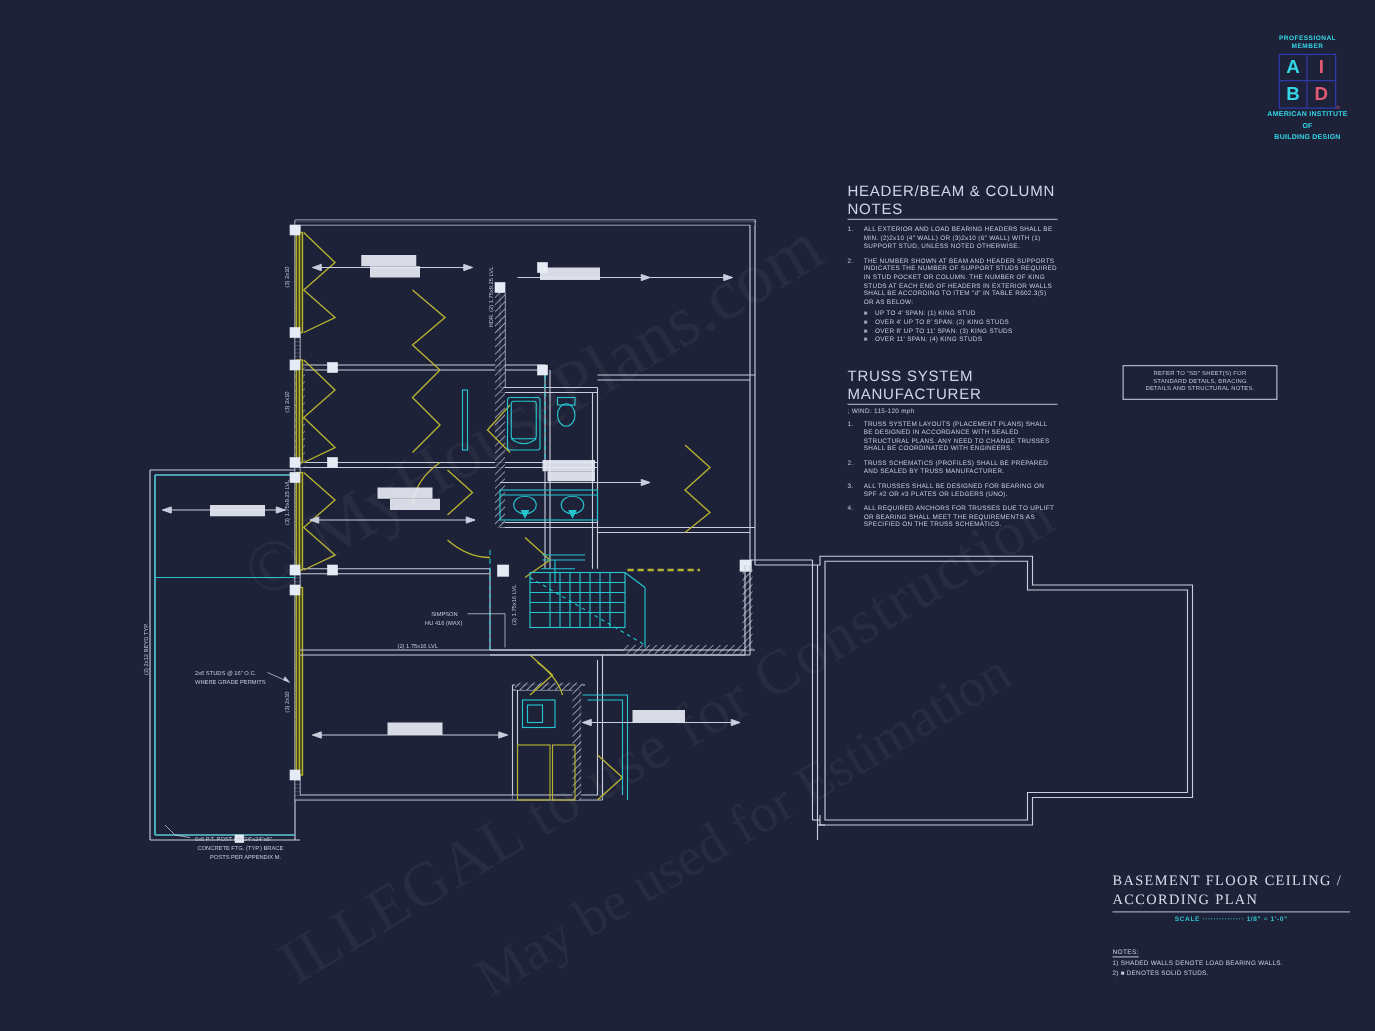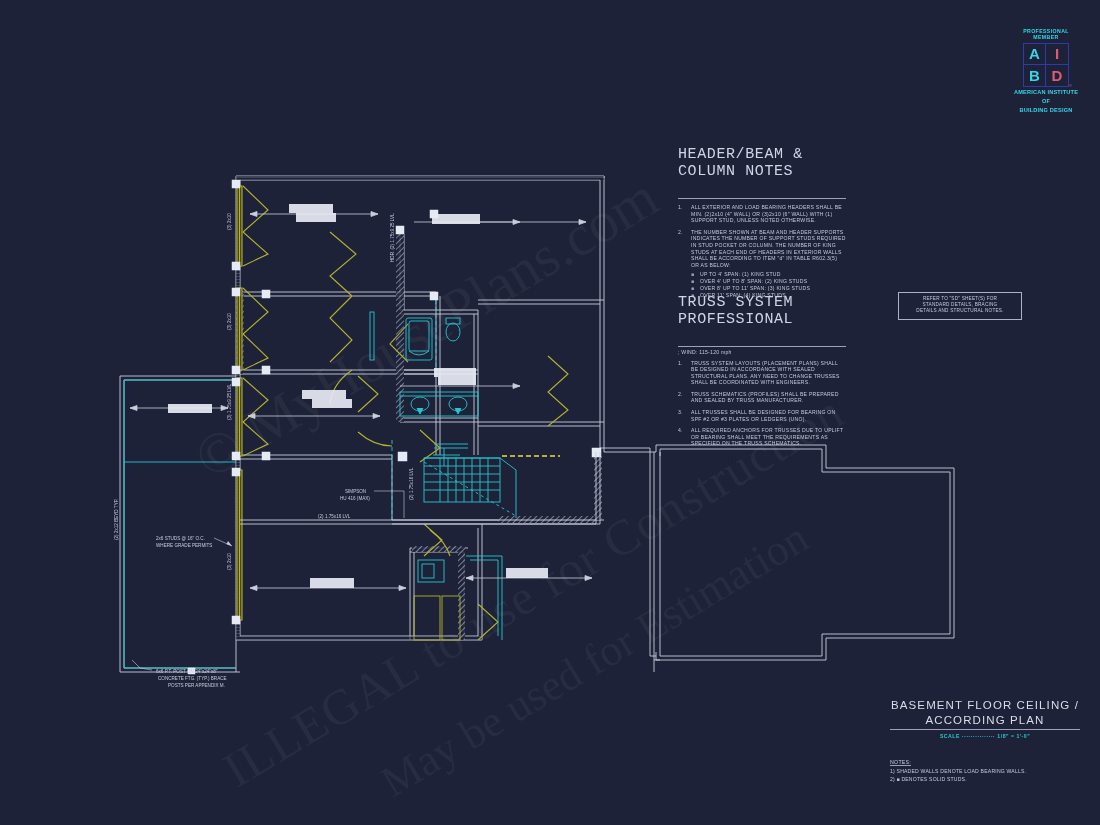--- a/index.html
+++ b/index.html
@@ -92,27 +92,27 @@
     font-weight: bold;
   }
   #logo .lg-r {
     position: absolute;
     right: 16px; top: 55px;
     font-size: 4px; color: #e05a74;
   }
 
   
   .notes-title {
-    font-size: 15px;
+    font-size: 12px;
     color: #cfd5e6;
     letter-spacing: 0.6px;
     border-bottom: 1px solid #9aa2bd;
     display: inline-block;
-    padding-bottom: 18px;
-    font-family: Liberation Mono, monospace;
+    padding-bottom: 1px;
+    font-family: Liberation Sans, sans-serif;
   }
   .note-row {
     display: flex;
     font-size: 5.1px;
     line-height: 6.6px;
     color: #c3cadd;
     letter-spacing: 0.25px;
     margin-top: 5px;
   }
   .note-num { width: 13px; flex: 0 0 13px; }
@@ -147,22 +147,22 @@
     color: #c3cadd;
     letter-spacing: 0.2px;
   }
 
   
   #titleblock { left: 890px; top: 698px; width: 190px; }
   #titleblock .tb-l1, #titleblock .tb-l2 {
     font-size: 11.5px;
     color: #d9dde9;
     letter-spacing: 1.1px;
-    text-align: center;
     line-height: 15px;
+    font-family: Liberation Serif, serif;
   }
   #titleblock .tb-rule {
     border-bottom: 1px solid #9aa2bd;
     margin-top: 1px;
   }
   #titleblock .tb-scale {
     margin-top: 3px;
     text-align: center;
     font-size: 5.2px;
     color: #2ec6cf;
@@ -534,21 +534,21 @@
         <div>OVER 8' UP TO 11' SPAN: (3) KING STUDS</div>
       </div>
       <div class="sub-row">
         <div class="sub-sq">■</div>
         <div>OVER 11' SPAN: (4) KING STUDS</div>
       </div>
     </div>
   </div>
 
   <div class="abs" style="left:678px; top:294px; width:168px;">
-    <div class="notes-title">TRUSS SYSTEM PROFESSIONAL</div>
+    <div class="notes-title">TRUSS SYSTEM MANUFACTURER</div>
     <div class="subtitle-line">; WIND: 115-120 mph</div>
 
     <div class="note-row">
       <div class="note-num">1.</div>
       <div class="note-body">TRUSS SYSTEM LAYOUTS (PLACEMENT PLANS) SHALL BE DESIGNED IN ACCORDANCE WITH SEALED STRUCTURAL PLANS. ANY NEED TO  CHANGE TRUSSES SHALL BE COORDINATED  WITH ENGINEERS.</div>
     </div>
     <div class="note-row">
       <div class="note-num">2.</div>
       <div class="note-body">TRUSS SCHEMATICS (PROFILES) SHALL BE PREPARED AND SEALED BY TRUSS  MANUFACTURER.</div>
     </div>

